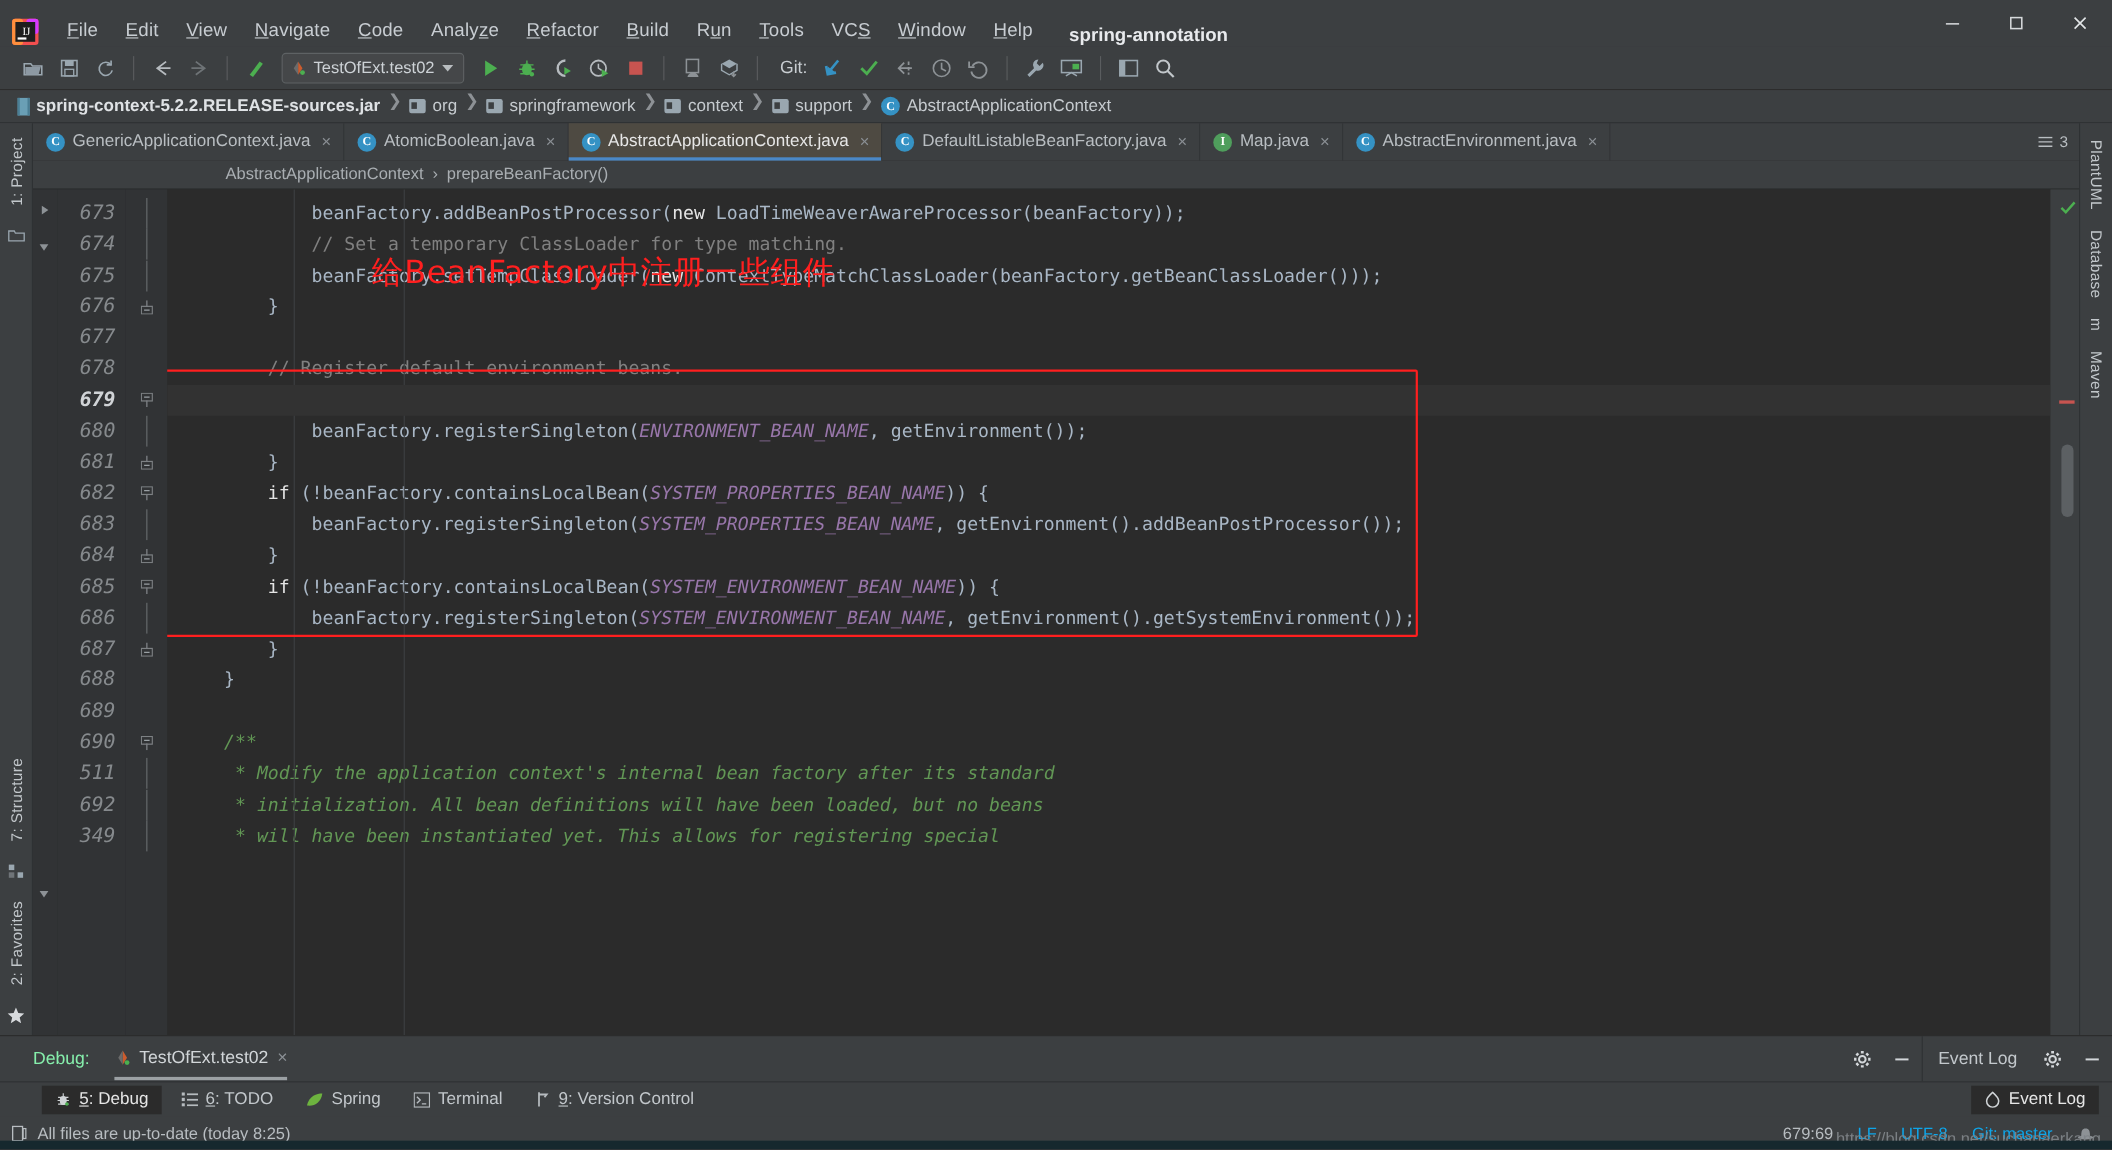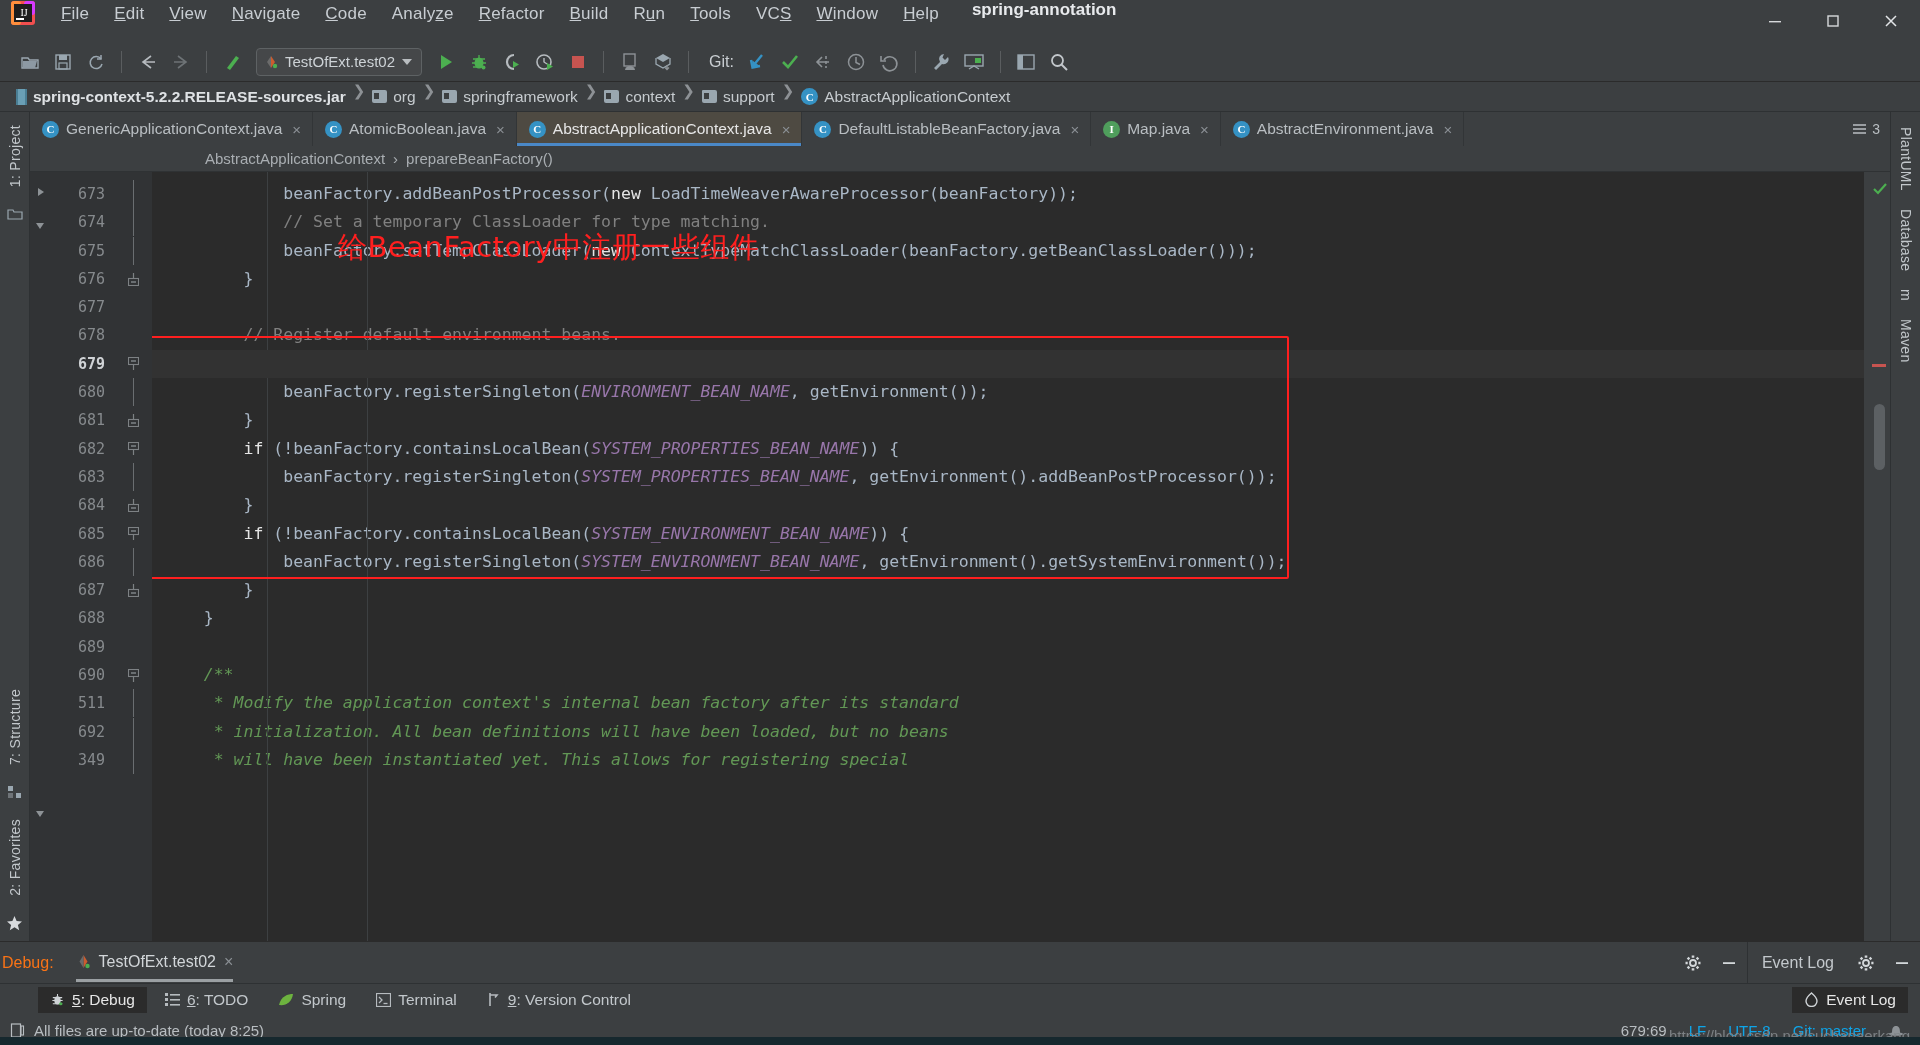--- a/index.html
+++ b/index.html
@@ -7,21 +7,21 @@
     width: 1920px; height: 1045px;
     background: #3c3f41;
     font-family: "Liberation Sans", sans-serif;
     overflow: hidden;
     color: #bbbbbb;
   }
   #app { position: relative; width: 1920px; height: 1045px; display: flex; flex-direction: column; }
 
   
   .menubar {
-    height: 42px; background: #3c3f41; display: flex; align-items: flex-start;
+    height: 42px; background: #3c3f41; display: flex; align-items: flex-end;
     padding-left: 10px; flex: 0 0 42px; position: relative;
   }
   .app-logo { width: 26px; height: 26px; margin-right: 14px; position: relative; flex: 0 0 26px; }
   .menu-items { display: flex; align-items: center; gap: 3px; }
   .menu-item {
     font-size: 17px; color: #c8cdd2; padding: 4px 11px; white-space: nowrap;
     letter-spacing: .2px;
   }
   .menu-item u { text-decoration: underline; }
   .win-title {
@@ -105,22 +105,22 @@
   .file-crumb {
     height: 26px; background: #3c3f41; display: flex; align-items: center; padding-left: 175px;
     gap: 8px; font-size: 15px; color: #a9aeb2; flex: 0 0 26px; border-bottom:1px solid #2f3234;
   }
 
   
   .code-area { flex: 1 1 auto; display: flex; min-height: 0; position: relative; background: #2b2b2b; overflow: hidden; }
   .fold-strip { width: 22px; background: #313335; flex: 0 0 22px; position: relative; }
   .gutter {
     width: 62px; background: #313335; flex: 0 0 62px; text-align: right;
-    font-family: "DejaVu Sans Mono", monospace; font-size: 15px; color: #868a8d;
-    padding-top: 8px; user-select: none;
+    font-family: "DejaVu Sans Mono", monospace; font-size: 18px; color: #868a8d;
+    padding-top: 8px; user-select: none; font-style: italic;
   }
   .gutter .ln { height: 28.3px; line-height: 28.3px; padding-right: 9px; }
   .gutter .ln.cur { color: #d0d3d6; font-weight: bold; }
   .marks {
     width: 38px; background: #313335; flex: 0 0 38px; padding-top: 8px; position: relative;
   }
   .marks .mrow { height: 28.3px; display: flex; align-items: center; justify-content: center; }
   .fold-line { width:1px; background:#6a6e71; height:28.3px; margin:0 auto; }
 
   .code-scroll { flex: 1 1 auto; position: relative; overflow: hidden; padding-top: 8px; }
@@ -148,21 +148,21 @@
   
   .code-right { width: 26px; background: #3c3f41; flex: 0 0 26px; position: relative; }
   .sb-thumb { position: absolute; right: 5px; width: 11px; background: #5c6063; border-radius: 6px; }
   .err-stripe { position:absolute; right:4px; width:14px; height:3px; }
 
   
   .debug-panel {
     height: 42px; background: #3c3f41; display: flex; align-items: center;
     flex: 0 0 42px; border-top: 1px solid #2b2b2b; position: relative;
   }
-  .dbg-label { font-size: 16px; color: #f97316; margin-left: 2px; }
+  .dbg-label { font-size: 16px; color: #86efac; margin-left: 30px; }
   .dbg-tab {
     display:flex; align-items:center; gap:8px; margin-left: 22px; font-size: 16px; color:#d2d6d9;
     position: relative; padding-bottom: 2px;
   }
   .dbg-tab:after { content:""; position:absolute; left:0; right:0; bottom:-9px; height:3px; background:#9ba0a3; }
   .panel-right { margin-left: auto; display: flex; align-items: center; }
   .p-icon { width: 36px; height: 42px; display: flex; align-items: center; justify-content: center; }
   .vsep { width: 1px; height: 42px; background: #2e3133; }
   .evlog-label { font-size: 16px; color: #c3c8cc; padding: 0 14px; }
 

